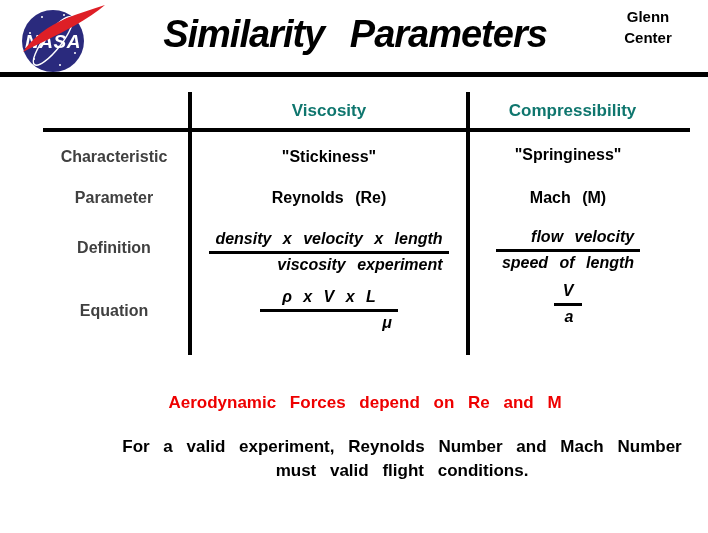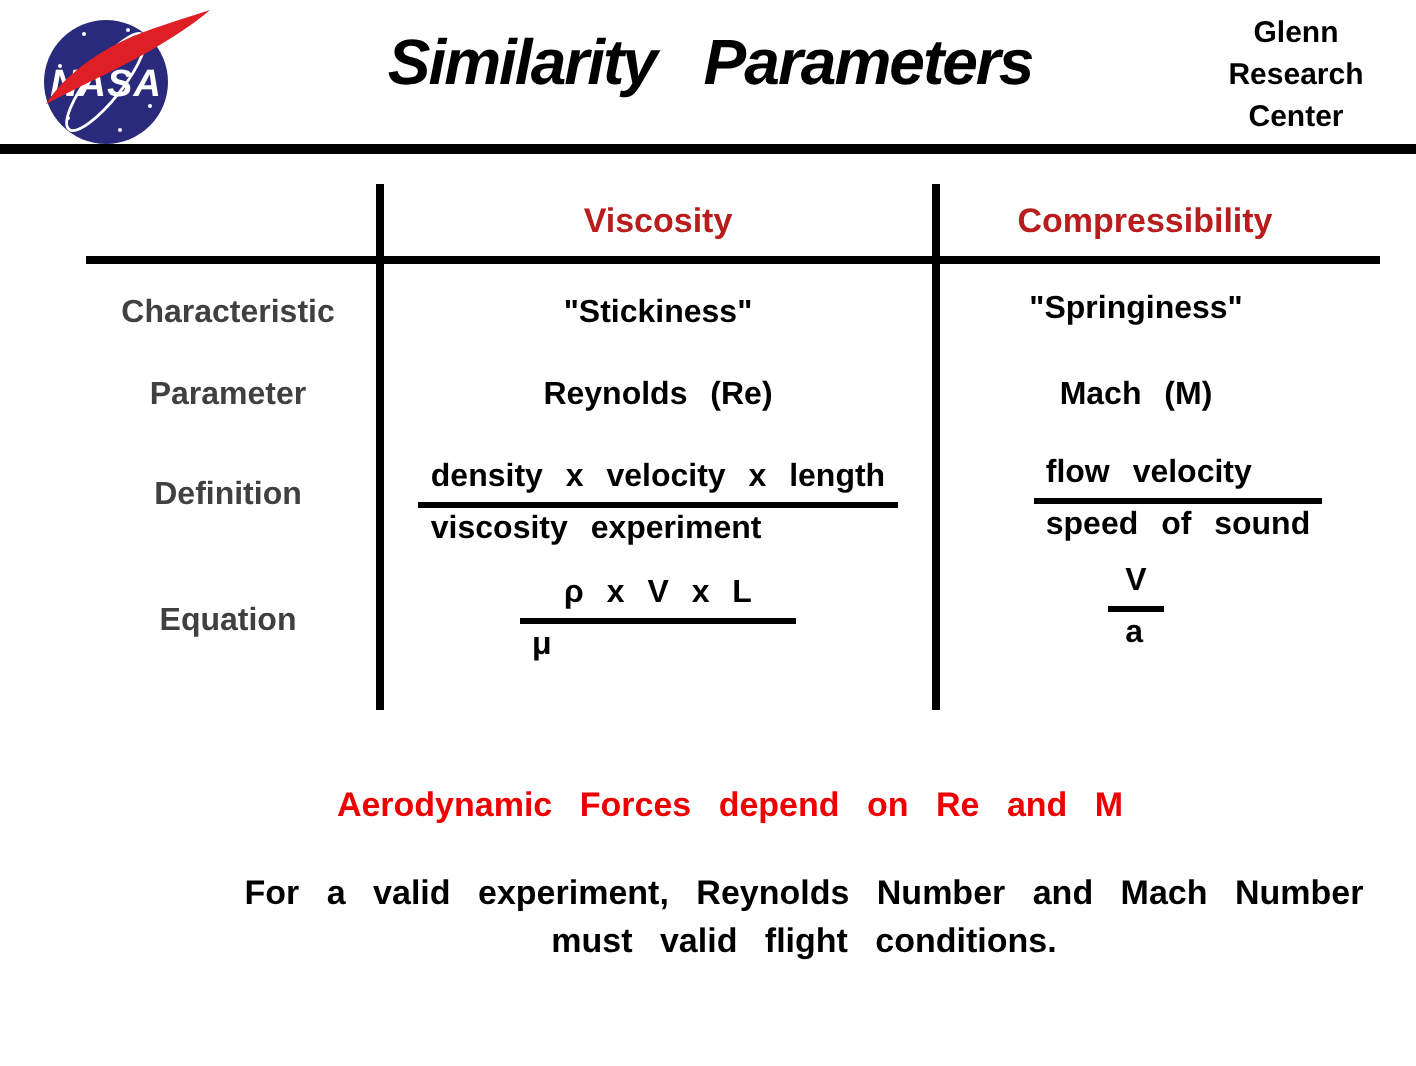--- a/index.html
+++ b/index.html
@@ -6,59 +6,59 @@
   body {
     width:708px; height:533px; position:relative; overflow:hidden;
     font-family:"Liberation Sans", sans-serif; font-weight:bold; color:#000;
   }
   .abs { position:absolute; }
 
   
   .logo { left:12px; top:3px; width:94px; height:72px; }
   .title {
     left:130px; top:13px; width:450px; text-align:center;
-    font-size:32px; font-style:italic; font-weight:bold;
+    font-size:38px; font-style:italic; font-weight:bold;
     word-spacing:16px; letter-spacing:-1px; white-space:nowrap;
   }
   .org {
     left:593px; top:6px; width:110px; text-align:center;
     font-size:15px; line-height:21px;
   }
   .rule-top { left:0; top:72px; width:708px; height:5px; background:#000; }
 
   
   .vrule { width:4px; top:92px; height:263px; background:#000; }
   .v1 { left:188px; }
   .v2 { left:466px; }
   .hrule { left:43px; top:128px; width:647px; height:4px; background:#000; }
 
   
   .cell { text-align:center; font-size:16px; word-spacing:7px; white-space:nowrap; }
-  .colhdr { font-size:17px; color:#b91c1c; }
+  .colhdr { font-size:17px; color:#0f766e; }
   .visc-hdr { left:192px; top:101px; width:274px; }
   .comp-hdr { left:470px; top:101px; width:205px; }
 
   .rowlabel { left:40px; width:148px; color:#404040; font-size:16px; text-align:center; }
   .lab-characteristic { top:148px; }
   .lab-parameter      { top:189px; }
   .lab-definition     { top:239px; }
   .lab-equation       { top:302px; }
 
   .c2 { left:196px; width:266px; }
   .c3 { left:470px; width:196px; }
   .stickiness  { top:148px; }
   .springiness { top:146px; }
   .reynolds    { top:189px; }
   .mach        { top:189px; }
   .def2 { top:229px; }
-  .def3 { top:227px;padding-left:21px; }
+  .def3 { top:227px; }
   .eq2  { top:287px; }
   .eq3  { top:281px; }
 
-  .frac { display:inline-block; text-align:left; }
+  .frac { display:inline-block; text-align:right;font-style:italic; }
   .frac .num, .frac .den { padding:0 6px; white-space:nowrap; line-height:20px; }
   .frac .bar { height:3px; background:#000; margin:2px 0 1px 0; }
   .eq2 .frac .num { padding:0 22px; }
   .eq3 .frac .num, .eq3 .frac .den { padding:0 9px; }
 
   
   .highlight {
     left:0; top:393px; width:730px; text-align:center;
     color:#ee0000; font-size:17px; word-spacing:9px;
   }
@@ -81,21 +81,20 @@
   </g>
   <ellipse cx="41" cy="38" rx="30" ry="8.5" fill="none" stroke="#ffffff" stroke-width="1.4" transform="rotate(-52 41 38)"></ellipse>
   <text x="41" y="45" fill="#ffffff" font-size="19" font-weight="bold" font-style="italic" text-anchor="middle" letter-spacing="0.5">NASA</text>
   <path d="M11,49 C26,41 46,32 62,23 C74,16 85,9 93,2 C81,6 67,10 55,15 C36,23 20,35 11,49 Z" fill="#de1f26"></path>
 </svg>
 
 <div class="abs title">Similarity Parameters</div>
 
 <div class="abs org">
   <div>Glenn</div>
-  <div>Research</div>
   <div>Center</div>
 </div>
 
 <div class="abs rule-top"></div>
 
 <div class="abs vrule v1"></div>
 <div class="abs vrule v2"></div>
 <div class="abs hrule"></div>
 
 <div class="abs cell colhdr visc-hdr">Viscosity</div>
@@ -122,21 +121,21 @@
     <div class="den">μ</div>
   </div>
 </div>
 
 <div class="abs cell c3 springiness">"Springiness"</div>
 <div class="abs cell c3 mach">Mach (M)</div>
 <div class="abs cell c3 def3">
   <div class="frac">
     <div class="num">flow velocity</div>
     <div class="bar"></div>
-    <div class="den">speed of sound</div>
+    <div class="den">speed of length</div>
   </div>
 </div>
 <div class="abs cell c3 eq3">
   <div class="frac">
     <div class="num">V</div>
     <div class="bar"></div>
     <div class="den">a</div>
   </div>
 </div>
 

